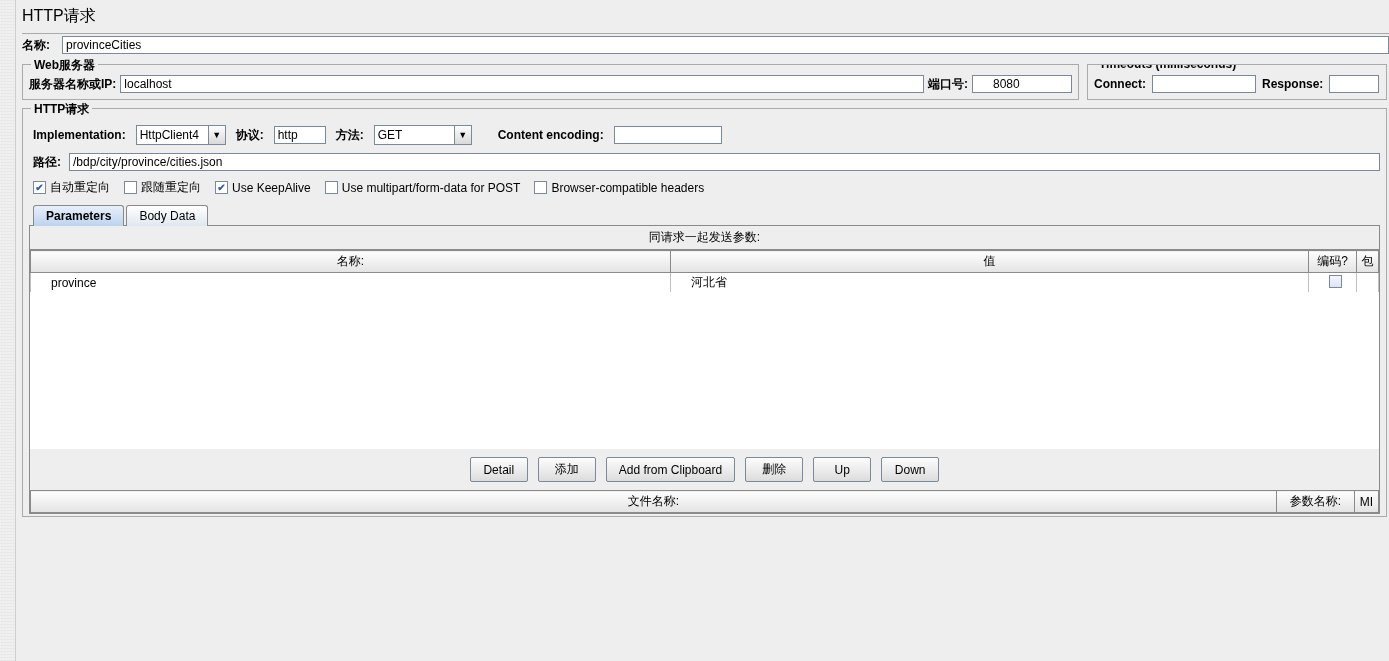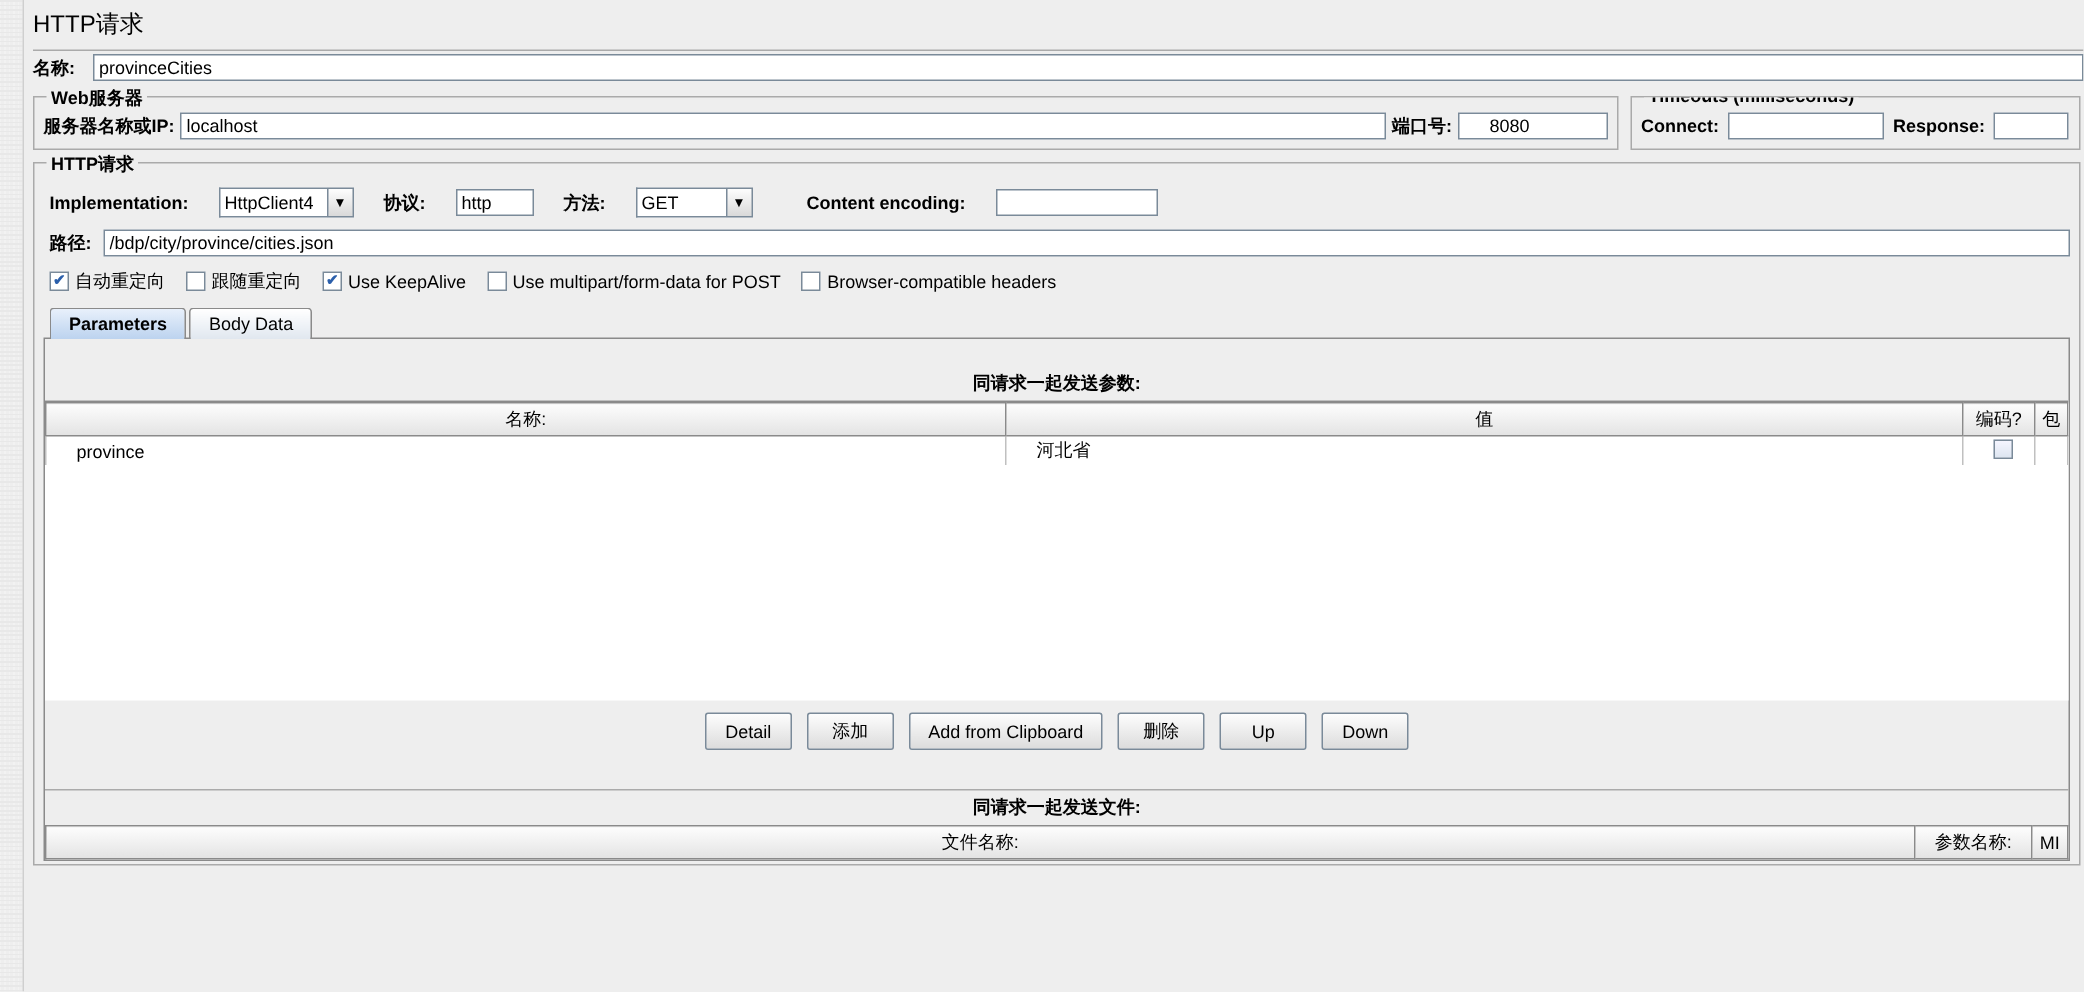--- a/index.html
+++ b/index.html
@@ -73,21 +73,21 @@
     font: inherit;
   }
   .top-two { display:flex; gap:8px; margin: 8px 2px 0 2px; }
   .top-two .group { margin:0; }
   .top-two .left  { flex: 1; }
   .top-two .right { flex: 0 0 300px; overflow:hidden; }
   .timeouts-row { display:flex; align-items:center; gap:6px; }
   .timeouts-row .tl { font-weight:bold; }
   
   .http-group { margin-top:8px; }
-  .impl-row { display:flex; align-items:center; gap:20px; padding: 6px 0 4px 4px;}
+  .impl-row { display:flex; align-items:center; gap:10px; padding: 6px 0 4px 4px;}
   .impl-row .ilabel { font-weight:bold; }
   .combo {
     display:flex; align-items:stretch;
   }
   .combo input {
     height:20px; border:1px solid #7a8a99; border-right:none;
     background:#fff; padding:0 3px; font:inherit;
   }
   .combo .btn {
     width:18px; height:20px;
@@ -123,24 +123,23 @@
     font-weight:bold;
     z-index:2;
   }
   .tab-body {
     border:1px solid #8a8a8a;
     background:#eeeeee;
     margin: 0 0 0 0;
   }
   .section-hdr {
     text-align:center;
-    font-weight:bold;
+    font-weight:normal;
     padding:3px 0;
     border-top:1px solid #aaaaaa;
-    margin-top:18px;
   }
   
   .ptable { width:100%; border-collapse:collapse; background:#fff; table-layout:fixed; }
   .ptable th {
     background: linear-gradient(#fdfdfd,#e3e3e3);
     border:1px solid #8a8a8a;
     font-weight:normal;
     padding:2px 4px;
     text-align:center;
     font-size:12px;
@@ -228,21 +227,21 @@
     <div class="impl-row">
       <span class="ilabel">Implementation:</span>
       <div class="combo">
         <input style="width: 72px;" value="HttpClient4">
         <div class="btn">▼</div>
       </div>
       <span class="ilabel">协议:</span>
       <input class="small-input" style="width: 52px;" value="http">
       <span class="ilabel">方法:</span>
       <div class="combo">
-        <input style="width: 60px;" value="GET">
+        <input style="width: 80px;" value="GET">
         <div class="btn">▼</div>
       </div>
       <span class="ilabel" style="margin-left:16px;">Content encoding:</span>
       <input class="small-input" style="width: 108px;" value="">
     </div>
 
     <div class="path-row">
       <span class="plbl">路径:</span>
       <input class="text-input" style="flex: 1 1 0%;" value="/bdp/city/province/cities.json">
     </div>
@@ -305,21 +304,20 @@
       </div>
       <div class="btn-row">
         <button class="jbutton">Detail</button>
         <button class="jbutton">添加</button>
         <button class="jbutton">Add from Clipboard</button>
         <button class="jbutton">删除</button>
         <button class="jbutton">Up</button>
         <button class="jbutton">Down</button>
       </div>
 
-      <div class="section-hdr">同请求一起发送文件:</div>
       <div class="ftable-wrap">
         <table class="ftable">
           <colgroup>
             <col>
               <col style="width:78px">
               <col style="width:24px">
           </colgroup>
           <thead>
             <tr>
               <th>文件名称:</th>

